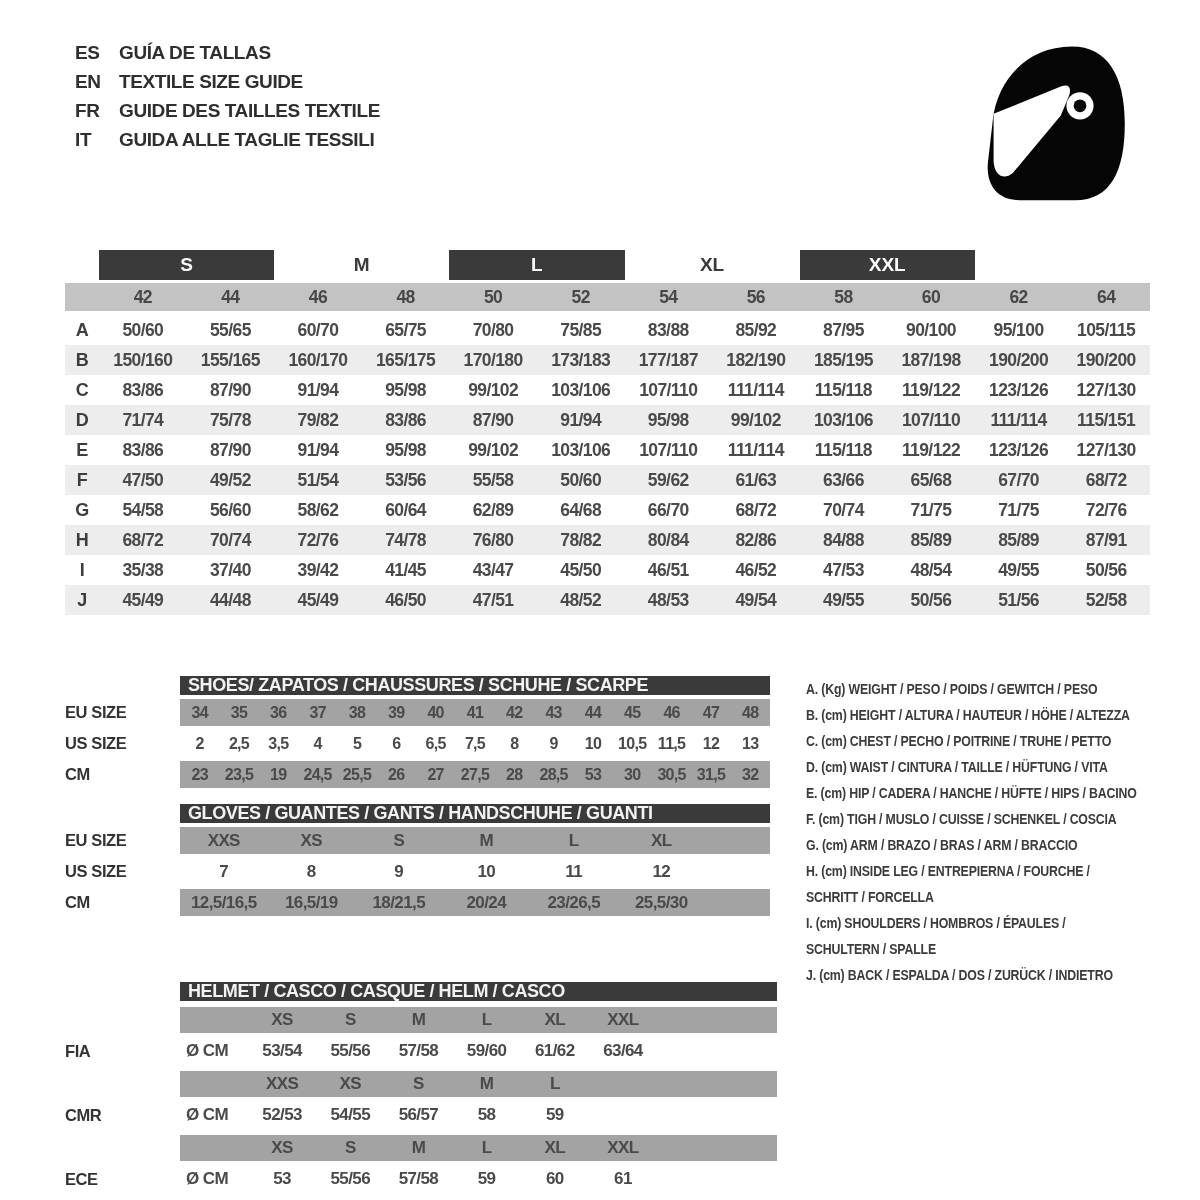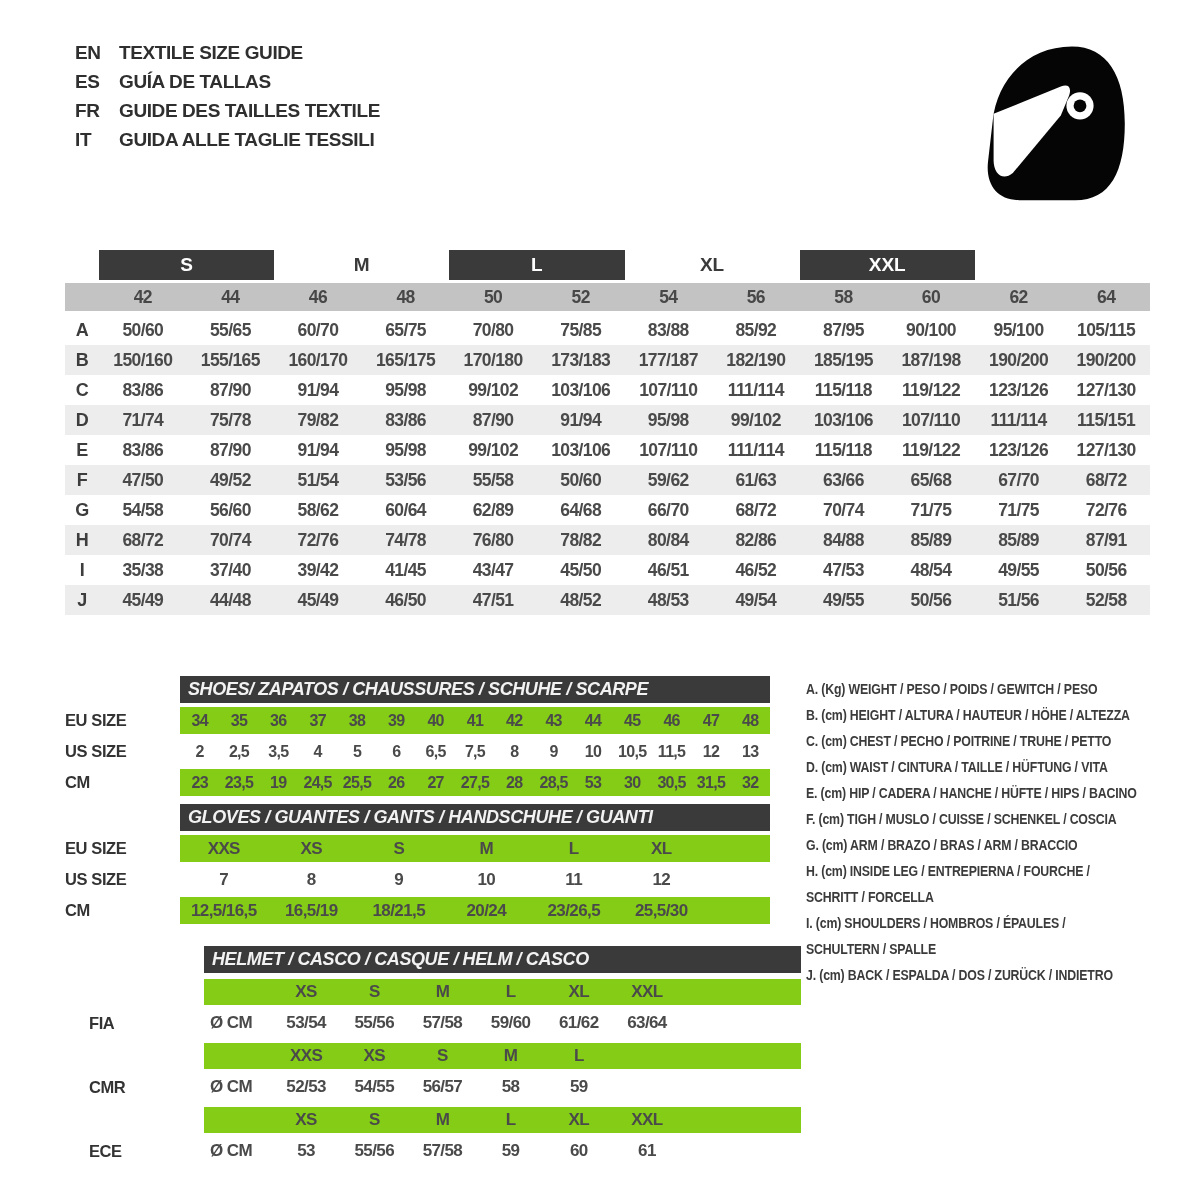--- a/index.html
+++ b/index.html
@@ -27,27 +27,27 @@
   .row-letter{width:34px;display:flex;align-items:center;justify-content:center;font-weight:bold;font-size:18px;color:#3d3d3d;letter-spacing:-0.5px;}
   .cell{flex:1;display:flex;align-items:center;justify-content:center;font-weight:bold;font-size:17.5px;letter-spacing:-0.6px;color:#4a4a4a;}
   .num-row .cell{color:#474747;}
   .trow{display:flex;height:30px;}
   .trow.striped{background:#ededed;}
 
   
   .section{position:absolute;left:65px;}
   #shoes{top:676px;width:705px;}
   #gloves{top:804px;width:705px;}
-  #helmet-sec{top:946px;width:712px;margin-left:24px;}
-  .sec-title{margin-left:115px;height:27px;background:#3a3a3a;color:#f2f2f2;font-weight:bold;
-    font-size:18px;display:flex;align-items:center;padding-left:8px;letter-spacing:-0.4px;white-space:nowrap;font-style:italic;}
+  #helmet-sec{top:982px;width:712px;}
+  .sec-title{margin-left:115px;height:19px;background:#3a3a3a;color:#f2f2f2;font-weight:bold;
+    font-size:18px;display:flex;align-items:center;padding-left:8px;letter-spacing:-0.4px;white-space:nowrap;}
   .sec-row{display:flex;margin-top:4px;}
   .sec-label{width:115px;font-weight:bold;font-size:16.5px;color:#333;display:flex;align-items:center;letter-spacing:-0.4px;}
   .sec-body{flex:1;display:flex;height:27px;}
-  .sec-body.striped{background:#84cc16;justify-content:space-between;}
+  .sec-body.striped{background:#a3a3a3;justify-content:space-between;}
   #shoes .cell{font-size:16px;letter-spacing:-0.7px;}
   #gloves .cell{font-size:17px;}
   .spacer-cell{flex:0 0 65px;}
   
   #helmet-sec .sec-row.szrow{margin-top:6px;}
   #helmet-sec .sec-row.szrow .sec-body{height:26px;}
   #helmet-sec .sec-row.valrow .sec-body{height:28px;}
   #helmet-sec .cm-cell{flex:0 0 62px;justify-content:flex-start;padding-left:6px;}
   #helmet-sec .spacer-cell{flex:0 0 120px;}
   #helmet-sec .cell{font-size:17px;}
@@ -55,26 +55,26 @@
   
   #legend{left:806px;top:676px;width:394px;}
   .legend-line{white-space:nowrap;font-weight:bold;font-size:14.5px;line-height:26px;color:#3b3b3b;
     transform:scaleX(0.85);transform-origin:0 50%;letter-spacing:-0.2px;}
 </style>
 </head>
 <body>
 
 <div class="abs" id="langs">
     <div class="lang-row">
+      <div class="lang-code">ES</div>
+      <div class="lang-text">GUÍA DE TALLAS</div>
+    </div>
+    <div class="lang-row">
       <div class="lang-code">EN</div>
       <div class="lang-text">TEXTILE SIZE GUIDE</div>
-    </div>
-    <div class="lang-row">
-      <div class="lang-code">ES</div>
-      <div class="lang-text">GUÍA DE TALLAS</div>
     </div>
     <div class="lang-row">
       <div class="lang-code">FR</div>
       <div class="lang-text">GUIDE DES TAILLES TEXTILE</div>
     </div>
     <div class="lang-row">
       <div class="lang-code">IT</div>
       <div class="lang-text">GUIDA ALLE TAGLIE TESSILI</div>
     </div>
   </div>

